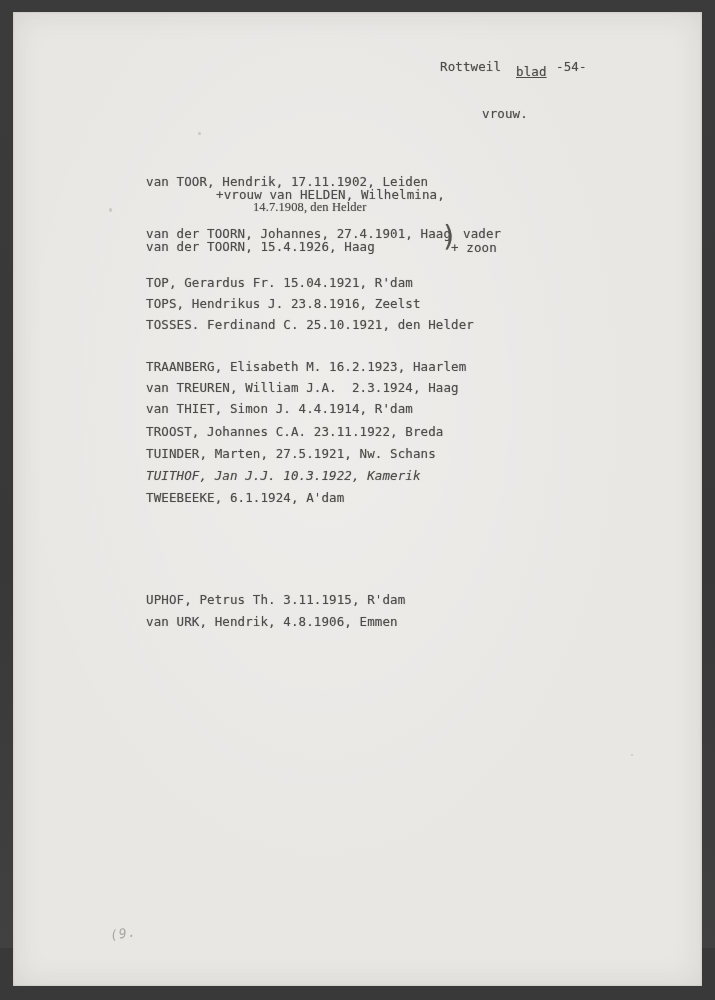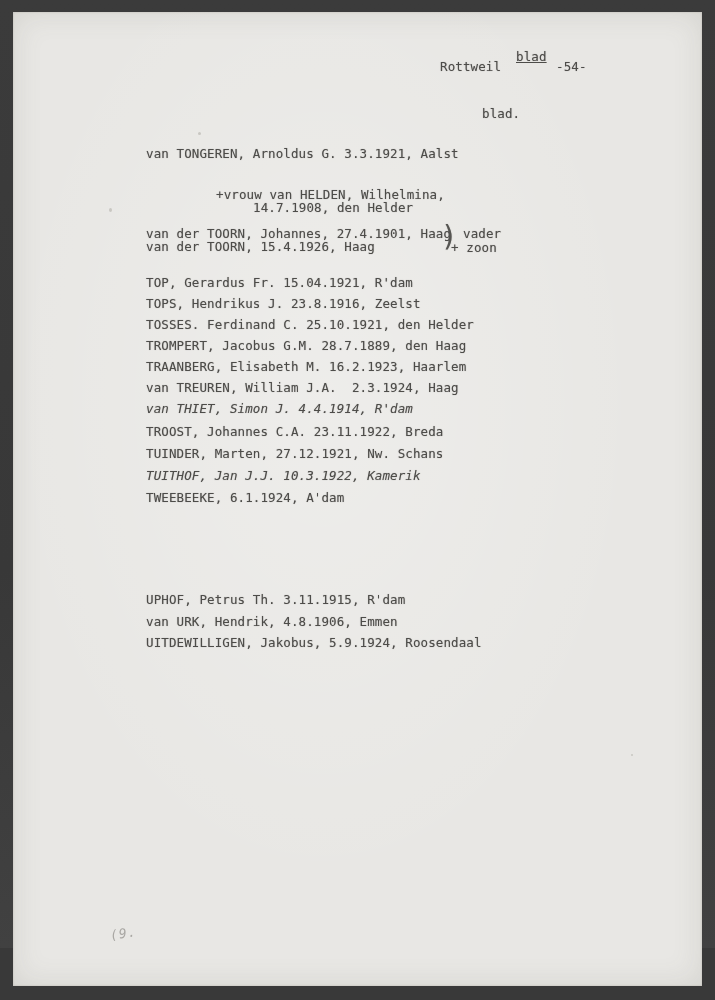--- a/index.html
+++ b/index.html
@@ -62,51 +62,49 @@
     background: #c9c7c2;
   }
 </style>
 </head>
 <body>
 
 <div class="scan-frame">
   <div class="paper">
 
     <span class="tline" style="left:427px; top:47px;">Rottweil</span>
-    <span class="tline" style="left:503px; top:37px;text-decoration:underline;">blad</span>
+    <span class="tline" style="left:503px; top:52px;text-decoration:underline;">blad</span>
     <span class="tline" style="left:543px; top:47px;">-54-</span>
-    <span class="tline" style="left:469px; top:94px;">blad.</span>
+    <span class="tline" style="left:469px; top:94px;">vrouw.</span>
 
-    <div class="tline" style="left:133px; top:134px;">van TONGEREN, Arnoldus G. 3.3.1921, Aalst</div>
 
+    <div class="tline" style="left:133px; top:162px;">van TOOR, Hendrik, 17.11.1902, Leiden</div>
     <div class="tline" style="left:203px; top:175px;">+vrouw van HELDEN, Wilhelmina,</div>
-    <div class="tline" style="left:240px; top:188px;">14.7.1908, den Helder</div>
+    <div class="tline" style="left:240px; top:188px;font-family:Liberation Serif, serif;">14.7.1908, den Helder</div>
 
     <div class="tline" style="left:133px; top:214px;">van der TOORN, Johannes, 27.4.1901, Haag</div>
     <div class="tline" style="left:133px; top:227px;">van der TOORN, 15.4.1926, Haag</div>
     <span class="brace" style="left:428px; top:210px;">)</span>
     <span class="tline" style="left:450px; top:214px;">vader</span>
     <span class="tline" style="left:438px; top:228px;">+ zoon</span>
 
     <div class="tline" style="left:133px; top:263px;">TOP, Gerardus Fr. 15.04.1921, R'dam</div>
     <div class="tline" style="left:133px; top:284px;">TOPS, Hendrikus J. 23.8.1916, Zeelst</div>
     <div class="tline" style="left:133px; top:305px;">TOSSES. Ferdinand C. 25.10.1921, den Helder</div>
-    <div class="tline" style="left:133px; top:326px;">TROMPERT, Jacobus G.M. 28.7.1889, den Haag</div>
     <div class="tline" style="left:133px; top:347px;">TRAANBERG, Elisabeth M. 16.2.1923, Haarlem</div>
     <div class="tline" style="left:133px; top:368px;">van TREUREN, William J.A.  2.3.1924, Haag</div>
-    <div class="tline" style="left:133px; top:389px;font-style:italic;">van THIET, Simon J. 4.4.1914, R'dam</div>
+    <div class="tline" style="left:133px; top:389px;">van THIET, Simon J. 4.4.1914, R'dam</div>
 
     <div class="tline" style="left:133px; top:412px;">TROOST, Johannes C.A. 23.11.1922, Breda</div>
-    <div class="tline" style="left:133px; top:434px;">TUINDER, Marten, 27.12.1921, Nw. Schans</div>
+    <div class="tline" style="left:133px; top:434px;">TUINDER, Marten, 27.5.1921, Nw. Schans</div>
     <div class="tline" style="left:133px; top:456px;font-style:italic;">TUITHOF, Jan J.J. 10.3.1922, Kamerik</div>
     <div class="tline" style="left:133px; top:478px;">TWEEBEEKE, 6.1.1924, A'dam</div>
 
     <div class="tline" style="left:133px; top:580px;">UPHOF, Petrus Th. 3.11.1915, R'dam</div>
     <div class="tline" style="left:133px; top:602px;">van URK, Hendrik, 4.8.1906, Emmen</div>
-    <div class="tline" style="left:133px; top:623px;">UITDEWILLIGEN, Jakobus, 5.9.1924, Roosendaal</div>
 
     <span class="pencil-mark" style="left:97px; top:914px;">(9.</span>
 
     <span class="speck" style="left:185px; top:120px; width:3px; height:3px;"></span>
     <span class="speck" style="left:96px; top:196px; width:3px; height:4px;"></span>
     <span class="speck" style="left:618px; top:742px; width:2px; height:2px;"></span>
   </div>
 </div>
 
 </body></html>

